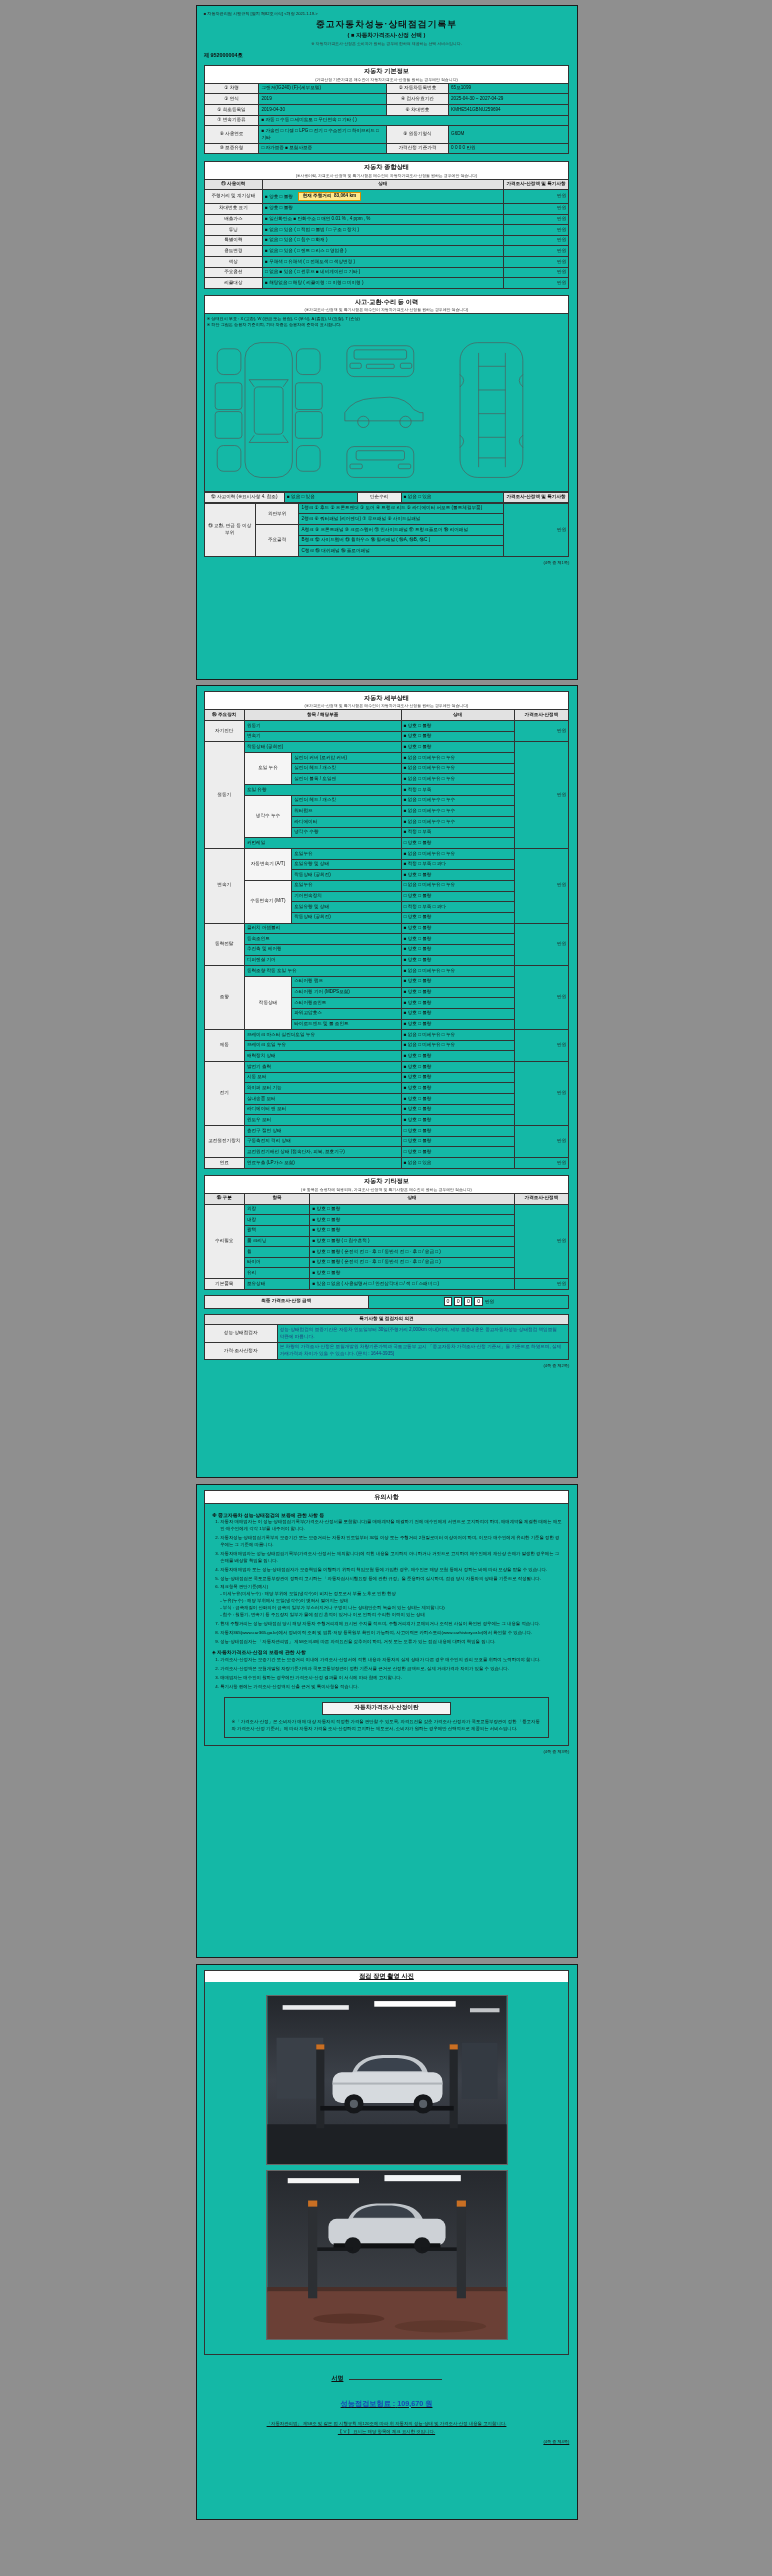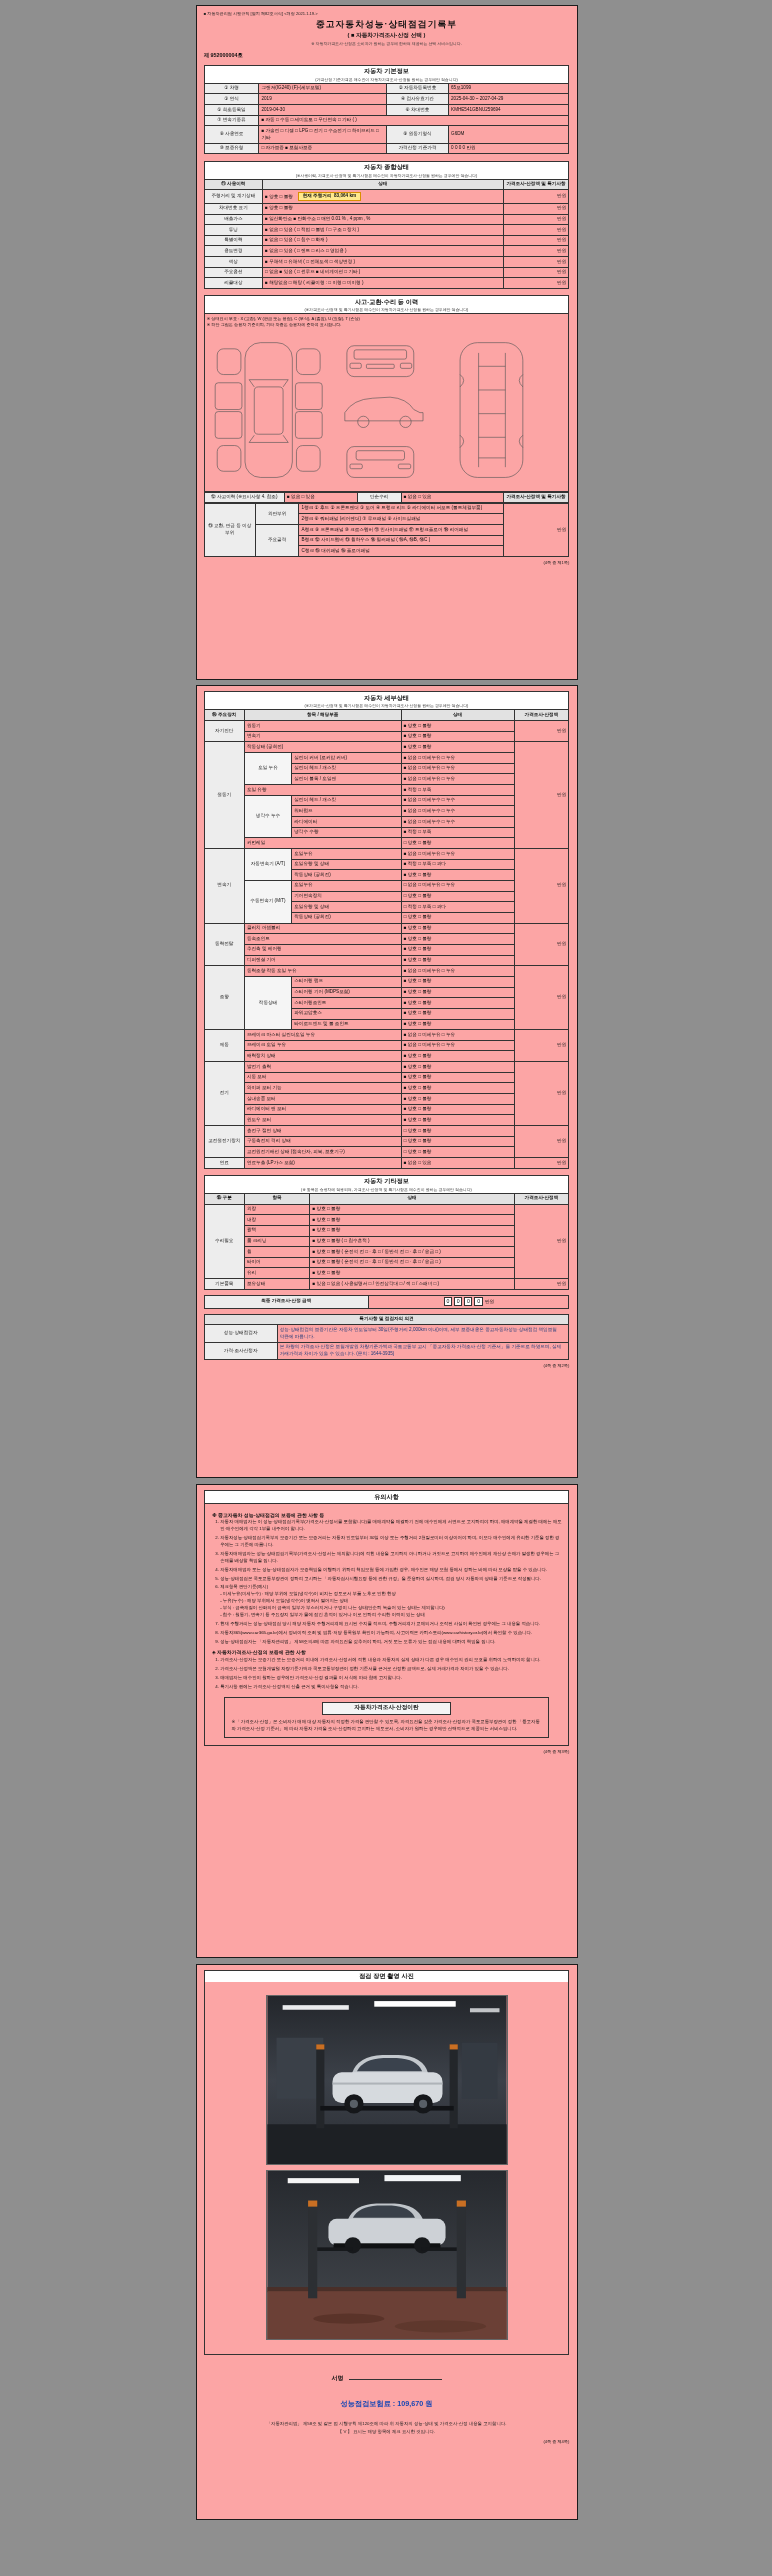--- a/index.html
+++ b/index.html
@@ -4,21 +4,21 @@
 <style>
   * { box-sizing: border-box; }
   html,body { margin:0; padding:0; }
   body {
     width:773px; height:2576px; overflow:hidden;
     background:#8f8f8f;
     font-family:"Liberation Sans","DejaVu Sans",sans-serif;
     color:#101010;
   }
   .doc { width:382px; margin:0 auto; padding-top:4.6px; }
-  .blk { background:#fca5a5; border:0.5px solid #1c1c1c; margin-bottom:5.7px; padding:5.2px 7.2px; }
+  .blk { background:#14b8a6; border:0.5px solid #1c1c1c; margin-bottom:5.7px; padding:5.2px 7.2px; }
   .formref { font-size:4.1px; color:#222; margin-bottom:3.1px; }
   .title { text-align:center; font-size:8.8px; font-weight:bold; letter-spacing:1px; }
   .subtitle { text-align:center; font-size:5.7px; font-weight:bold; margin-top:1.5px; }
   .subnote { text-align:center; font-size:3.9px; color:#333; margin-top:1px; }
   .docno { font-size:5.4px; font-weight:bold; margin:5.2px 0 2.1px; }
   .sechead { border:0.5px solid #333; border-bottom:none; padding:1.5px 2.1px 1px; margin-top:6.2px; background:#fff; }
   .sechead .t { text-align:center; font-weight:bold; font-size:6.2px; }
   .sechead .n { text-align:center; font-size:3.9px; color:#333; margin-top:0.5px; }
   table.frm { border-collapse:collapse; width:100%; table-layout:fixed; }
   table.frm + table.frm { margin-top:-0.5px; }
@@ -43,21 +43,21 @@
   svg.photo { display:block; margin:5.2px auto; border:0.5px solid #666; }
   .sign-row { text-align:center; margin-top:17.5px; font-size:6px; font-weight:bold; }
   .sign-line { display:inline-block; width:93px; border-bottom:0.5px solid #333; height:7.2px; margin-left:5.2px; }
   .premium { text-align:center; margin-top:15.5px; font-size:7.2px; font-weight:bold; color:#1747b5; }
   .footer { text-align:center; font-size:4.4px; margin-top:11.3px; line-height:1.8; color:#222; }
   .digit { display:inline-block; width:8.2px; height:8.2px; border:0.5px solid #333; text-align:center; line-height:7.7px; margin:0 1px; font-size:5.2px; background:#fff; }
   .finlbl { background:#ededed; text-align:center; font-weight:bold; font-size:5.2px; }
   .fincell { text-align:center; }
   .remark-who { background:#ededed; text-align:center; }
   .remark-txt { font-size:4.4px; color:#1f3a7a; }
-  .b1 { min-height:675px; } .b2 { min-height:793px; } .b3 { min-height:474px; } .b4 { min-height:556px; }
+  .b1 { min-height:675px; } .b2 { min-height:793px; } .b3 { min-height:474px; } .b4 { min-height:556px;text-decoration:underline; }
 </style>
 </head>
 <body>
 
 <div class="doc">
 
   <div class="blk b1">
     <div class="formref">■ 자동차관리법 시행규칙 [별지 제82호서식] &lt;개정 2021.1.19.&gt;</div>
     <div class="title">중고자동차성능·상태점검기록부</div>
     <div class="subtitle">( ■ 자동차가격조사·산정 선택 )</div>

